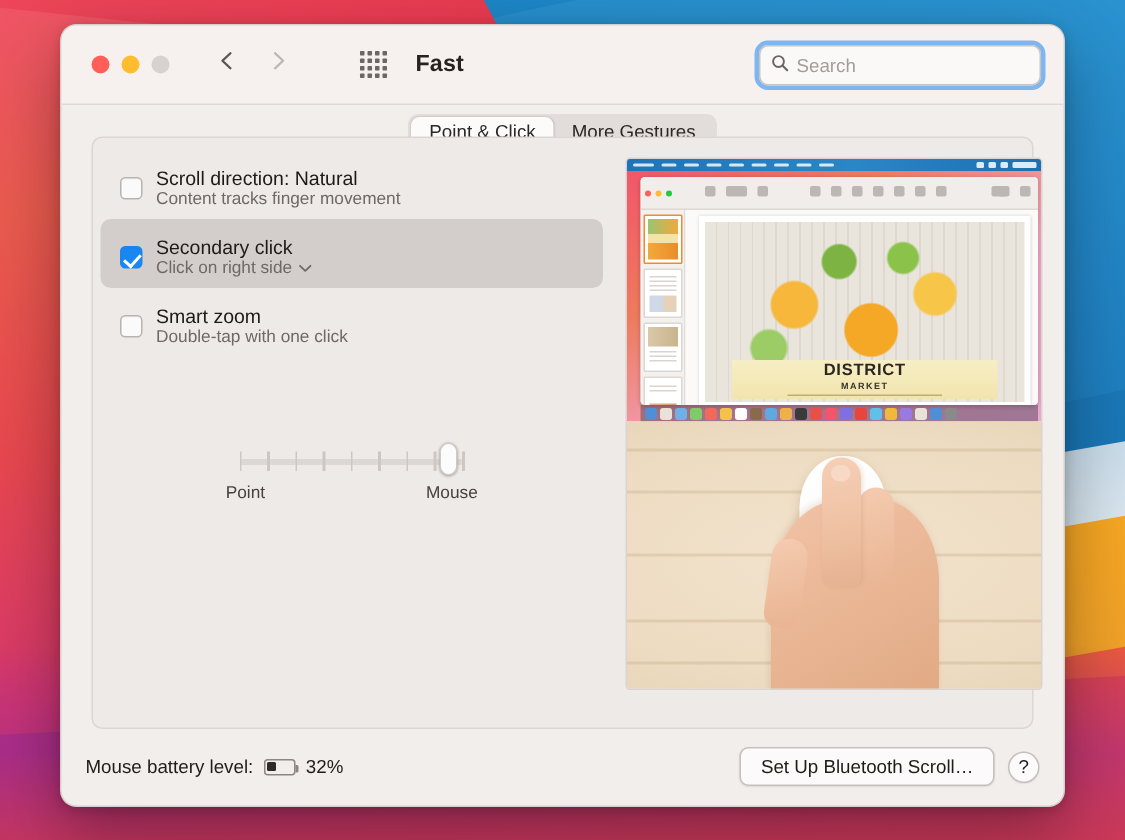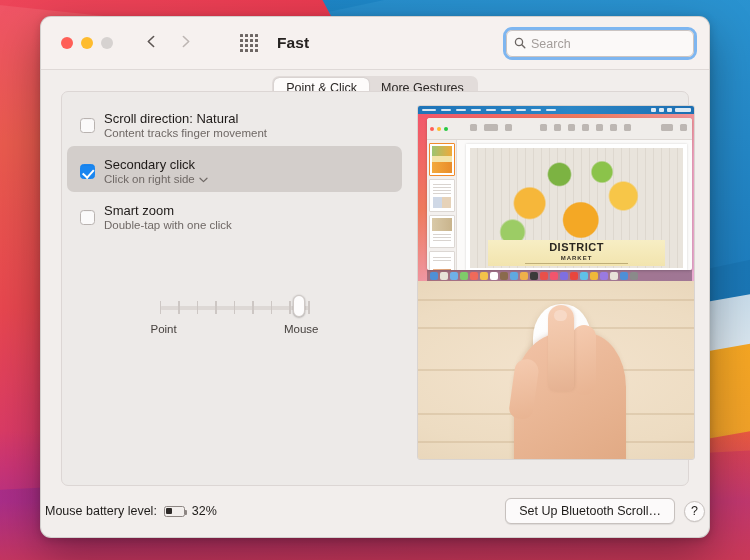--- a/index.html
+++ b/index.html
@@ -303,21 +303,21 @@
   #f-mid { left: 58px; top: -8px; width: 24px; height: 70px; }
   #f-thumb {
     left: -2px; top: 26px; width: 24px; height: 60px;
     border-radius: 12px 12px 10px 10px;
     transform: rotate(8deg);
   }
 
   
   #bottombar {
     position: absolute; left: 0; bottom: 0; width: 100%; height: 52px;
-    display: flex; align-items: center; padding: 0 4px;
+    display: flex; align-items: center; padding: 0 16px;
   }
   #battwrap { display: flex; align-items: center; gap: 7px; }
   #battlabel { font-size: 12.5px; color: #1f1c1a; }
   #batticon {
     position: relative; width: 21px; height: 11px;
     border: 1px solid #8c8582; border-radius: 2.5px;
   }
   #battfill {
     position: absolute; left: 1.5px; top: 1.5px; bottom: 1.5px;
     width: 5.5px; background: #2e2a28; border-radius: 1px;

